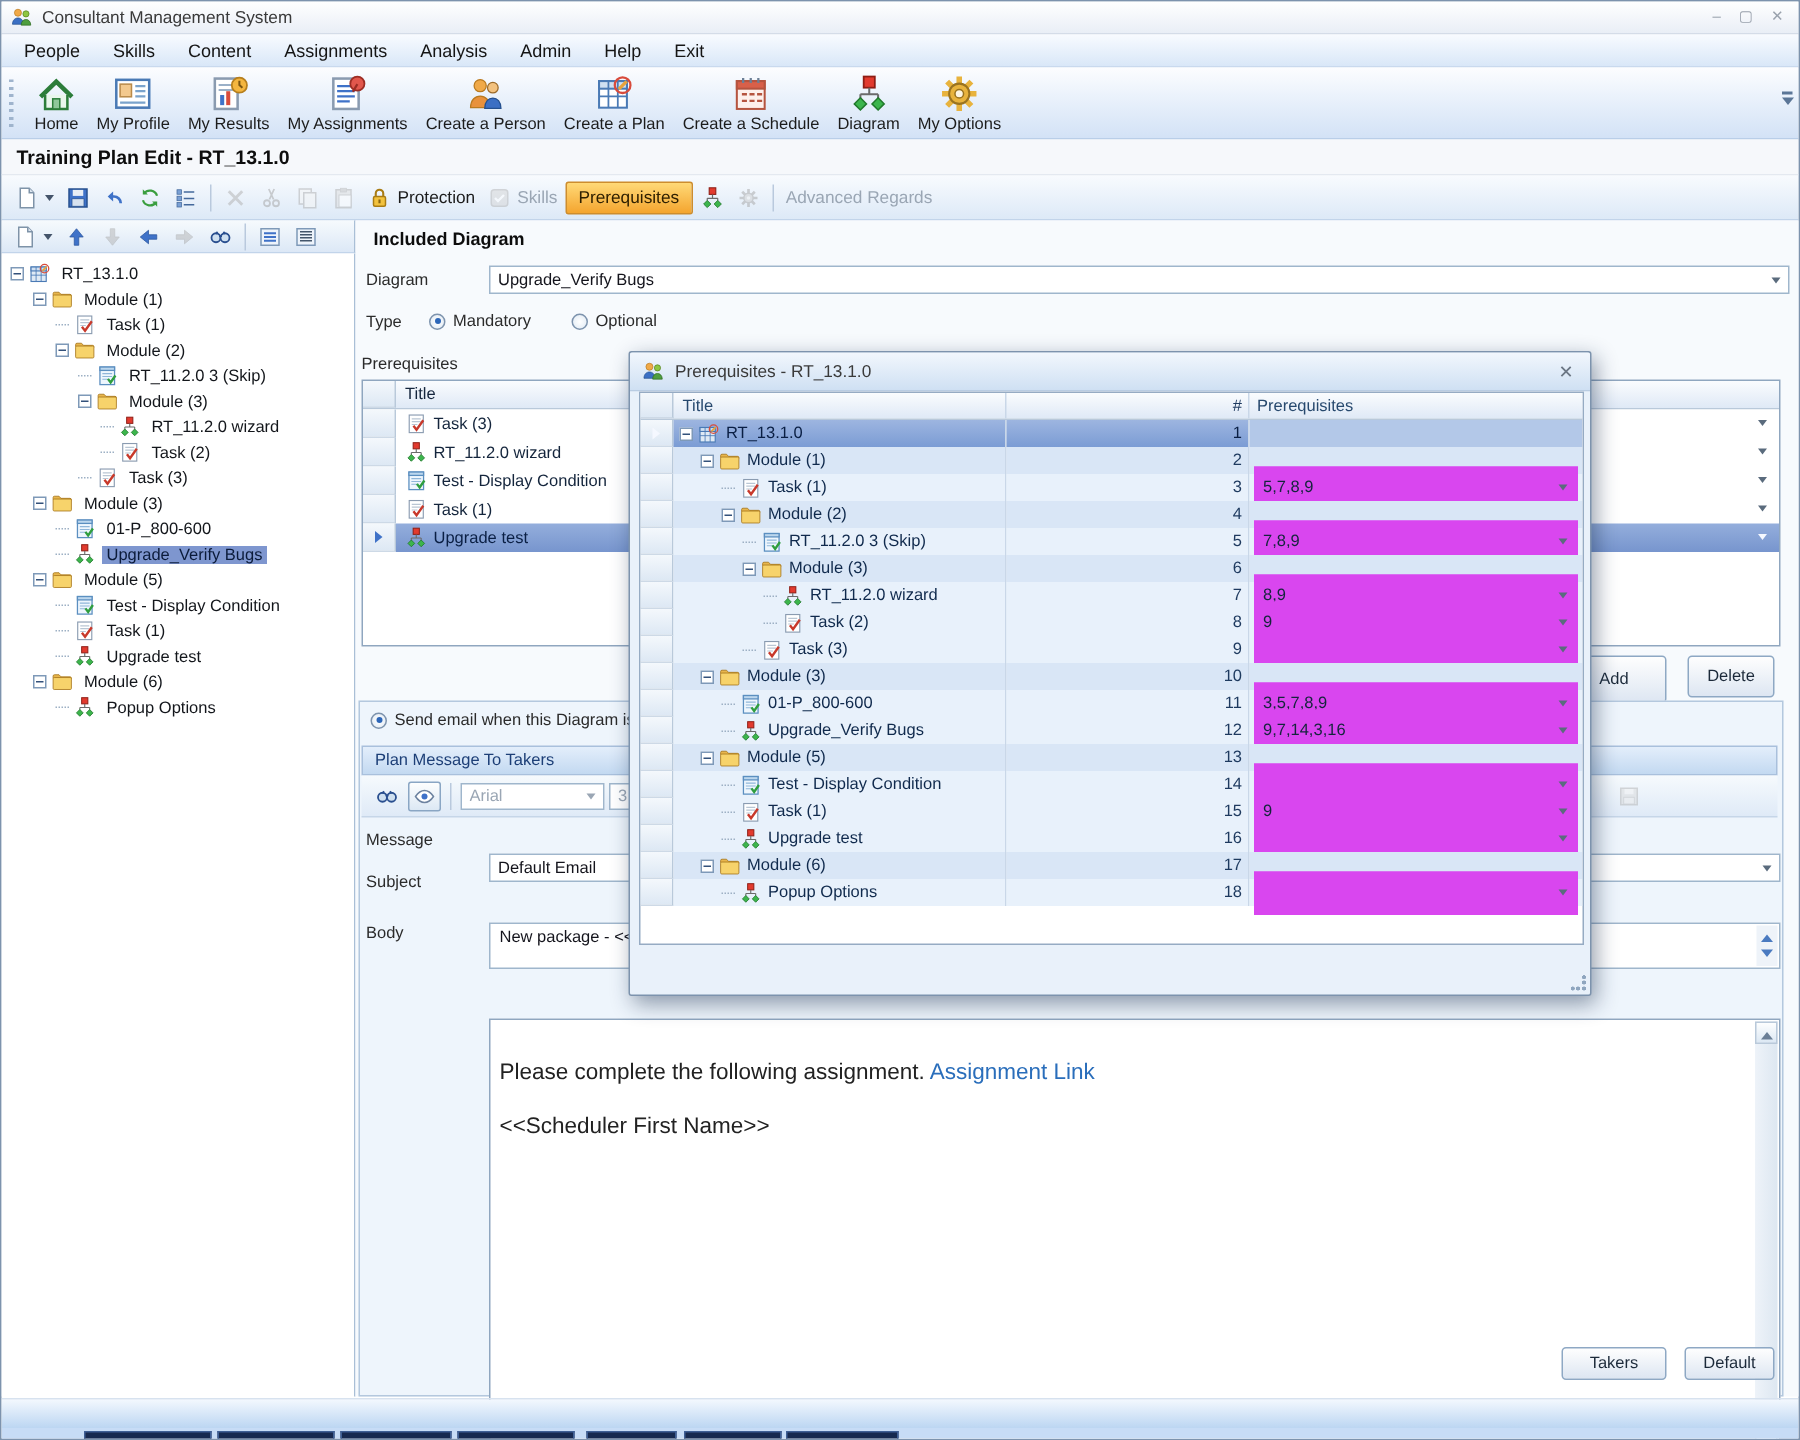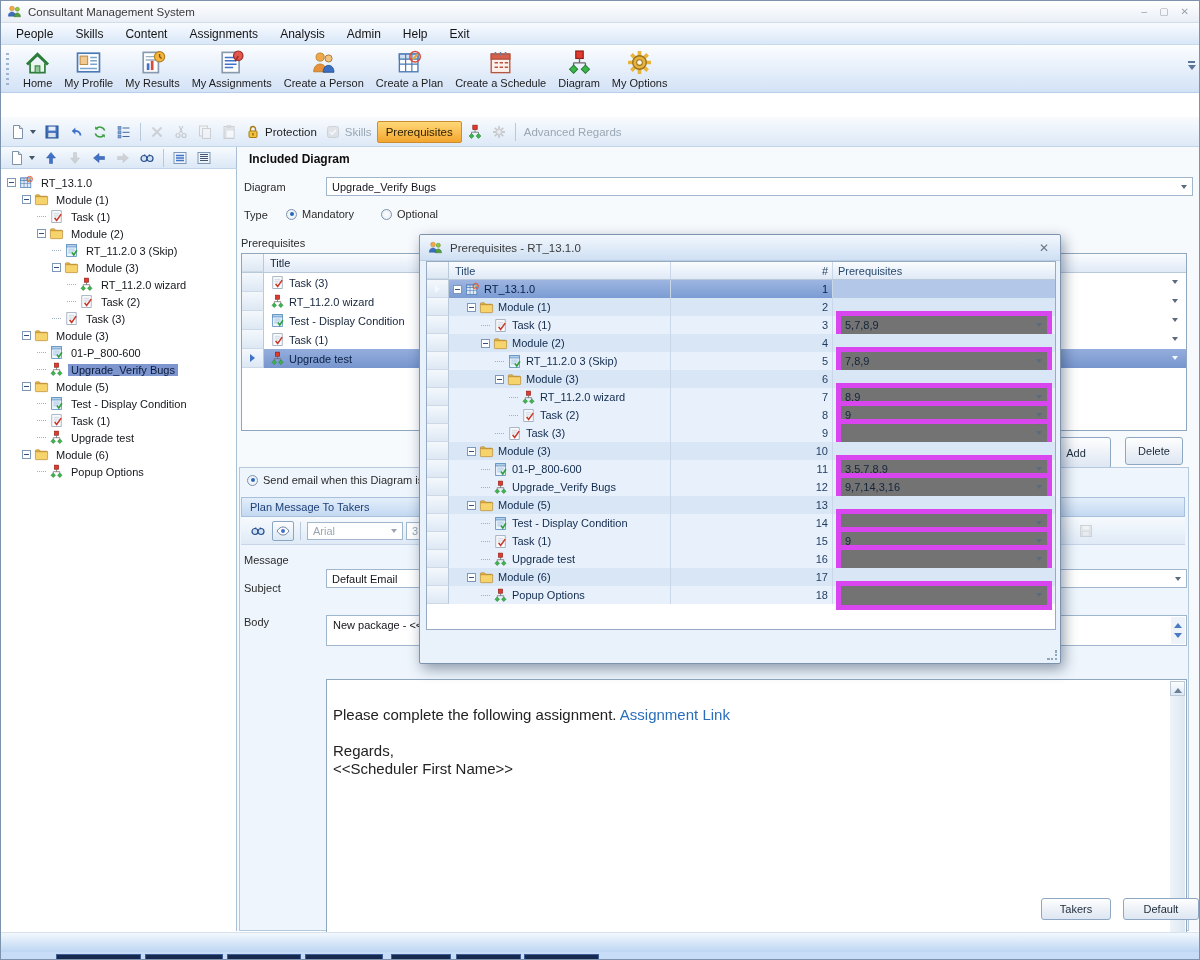--- a/index.html
+++ b/index.html
@@ -112,21 +112,21 @@
   .dg-head{height:18px;display:flex;background:linear-gradient(#fafcfe,#dfe9f6);border-bottom:1px solid #b9c9da;font-size:11px;color:#27496e}
   .dg-row{height:18px;display:flex;font-size:11px;color:#102a4d}
   .dg-ind{width:22px;flex:none;background:linear-gradient(#f4f8fc,#dde8f4);border-right:1px solid #b9c9da;border-bottom:1px solid #cdd9e6;display:flex;align-items:center;justify-content:center}
   .dg-titlecol{width:222px;flex:none;display:flex;align-items:center;border-right:1px solid #c9d7e8;overflow:hidden;white-space:nowrap}
   .dg-numcol{width:162px;flex:none;display:flex;align-items:center;justify-content:flex-end;padding-right:4px;border-right:1px solid #c9d7e8;color:#1e3a5f}
   .dg-prereqcol{flex:1;position:relative;display:flex;align-items:center}
   .dg-row.container .dg-titlecol,.dg-row.container .dg-numcol,.dg-row.container .dg-prereqcol{background:#d9e6f6}
   .dg-row.leaf .dg-titlecol,.dg-row.leaf .dg-numcol,.dg-row.leaf .dg-prereqcol{background:#e8f1fb}
   .dg-row.sel .dg-titlecol,.dg-row.sel .dg-numcol{background:linear-gradient(#9db5e0,#7b9cd4);color:#0a1f44}
   .dg-row.sel .dg-prereqcol{background:#b3c8e8}
-  .editor{position:relative;flex:1;margin:1px 3px;height:29px;background:#737373;border:5px solid #d946ef;display:flex;align-items:center;padding:0 16px 0 4px;font-size:11px;color:#14253c}
+  .editor{position:relative;flex:1;margin:1px 3px;height:29px;background:#d946ef;border:2px solid #d946ef;display:flex;align-items:center;padding:0 16px 0 4px;font-size:11px;color:#14253c}
   .dlg-buttons{position:absolute;left:0;right:0;top:403px;height:24px}
   .dlg-btn{position:absolute;top:0;height:22px}
   .dlg-btn.focused{box-shadow:inset 0 0 0 1px #fff;outline:1px dotted #44546a;outline-offset:-4px}
   .grip{position:absolute;right:2px;bottom:2px;width:11px;height:11px;background:
     radial-gradient(circle at 9px 9px,#8fa6bf 1.2px,transparent 1.5px),
     radial-gradient(circle at 5px 9px,#8fa6bf 1.2px,transparent 1.5px),
     radial-gradient(circle at 9px 5px,#8fa6bf 1.2px,transparent 1.5px),
     radial-gradient(circle at 1.5px 9px,#8fa6bf 1.2px,transparent 1.5px),
     radial-gradient(circle at 9px 1.5px,#8fa6bf 1.2px,transparent 1.5px)}
 
@@ -272,20 +272,21 @@
           </span>
           <span class="tb-label">My Options</span>
         </div>
       </span>
     <span class="tb-overflow">
         <i></i>
         <b></b>
       </span>
   </div>
 
+  <div class="pagetitle">Training Plan Edit - RT_13.1.0</div>
 
   <div class="edittoolbar" id="edit-toolbar">
       <span class="mini-btn">
         <span class="ic">
           <svg viewBox="0 0 16 16">
             <path d="M3.5 1.5h6l3 3v10h-9z" fill="#fff" stroke="#7e93a8"></path>
             <path d="M9.5 1.5v3h3" fill="#dce6f0" stroke="#7e93a8"></path>
           </svg>
         </span>
         <span class="caret-down"></span>
@@ -861,35 +862,34 @@
           </span>
       </span>
     </div>
 
     <div class="abs fld-label" style="left:7px;top:469px">Body</div>
     <div class="abs bodyarea" style="left:89px;top:463px;width:861px;height:284px">
       <div id="body-content">
           <div style="min-height: 18px;"><span></span></div>
           <div style="min-height: 18px;"><span>Please complete the following assignment. </span><span class="link">Assignment Link</span></div>
           <div style="min-height: 18px;"><span></span></div>
-          <div style="min-height: 18px;"><span>Regards,</span></div>
           <div style="min-height: 18px;"><span>&lt;&lt;Scheduler First Name&gt;&gt;</span></div>
         </div>
       <span class="vscroll">
         <span class="ar">
             <span class="tri-up"></span>
           </span>
         <span class="ar">
             <span class="tri-down"></span>
           </span>
       </span>
     </div>
 
     <div class="abs btn" style="left:804px;top:751px;width:70px;height:22px">Takers</div>
-    <div class="abs btn" style="left:886px;top:751px;width:76px;height:22px">Default</div>
+    <div class="abs btn" style="left:886px;top:751px;width:60px;height:22px">Default</div>
   </div>
 
   <div class="statusstrip"></div>
   <div class="taskbar" id="taskbar">
       <span class="blk" style="left: 55px; width: 85px;"></span>
       <span class="blk" style="left: 144px; width: 78px;"></span>
       <span class="blk" style="left: 226px; width: 74px;"></span>
       <span class="blk" style="left: 304px; width: 78px;"></span>
       <span class="blk" style="left: 390px; width: 60px;"></span>
       <span class="blk" style="left: 455px; width: 65px;"></span>

